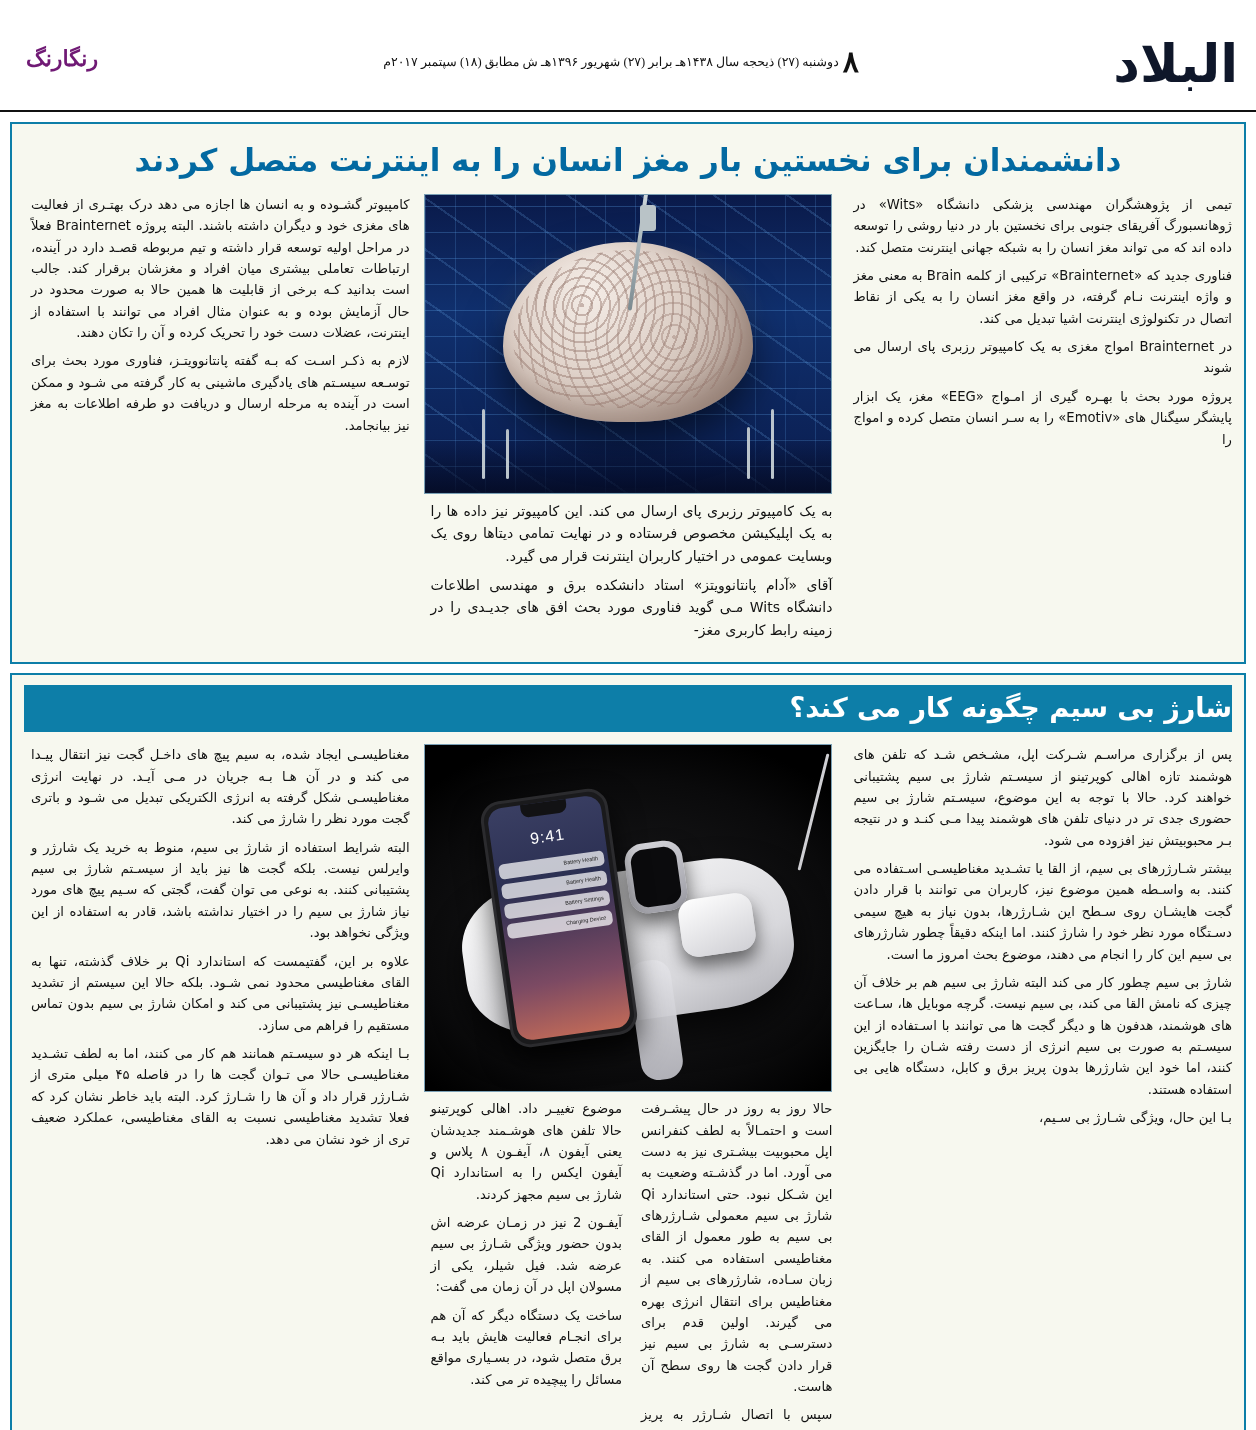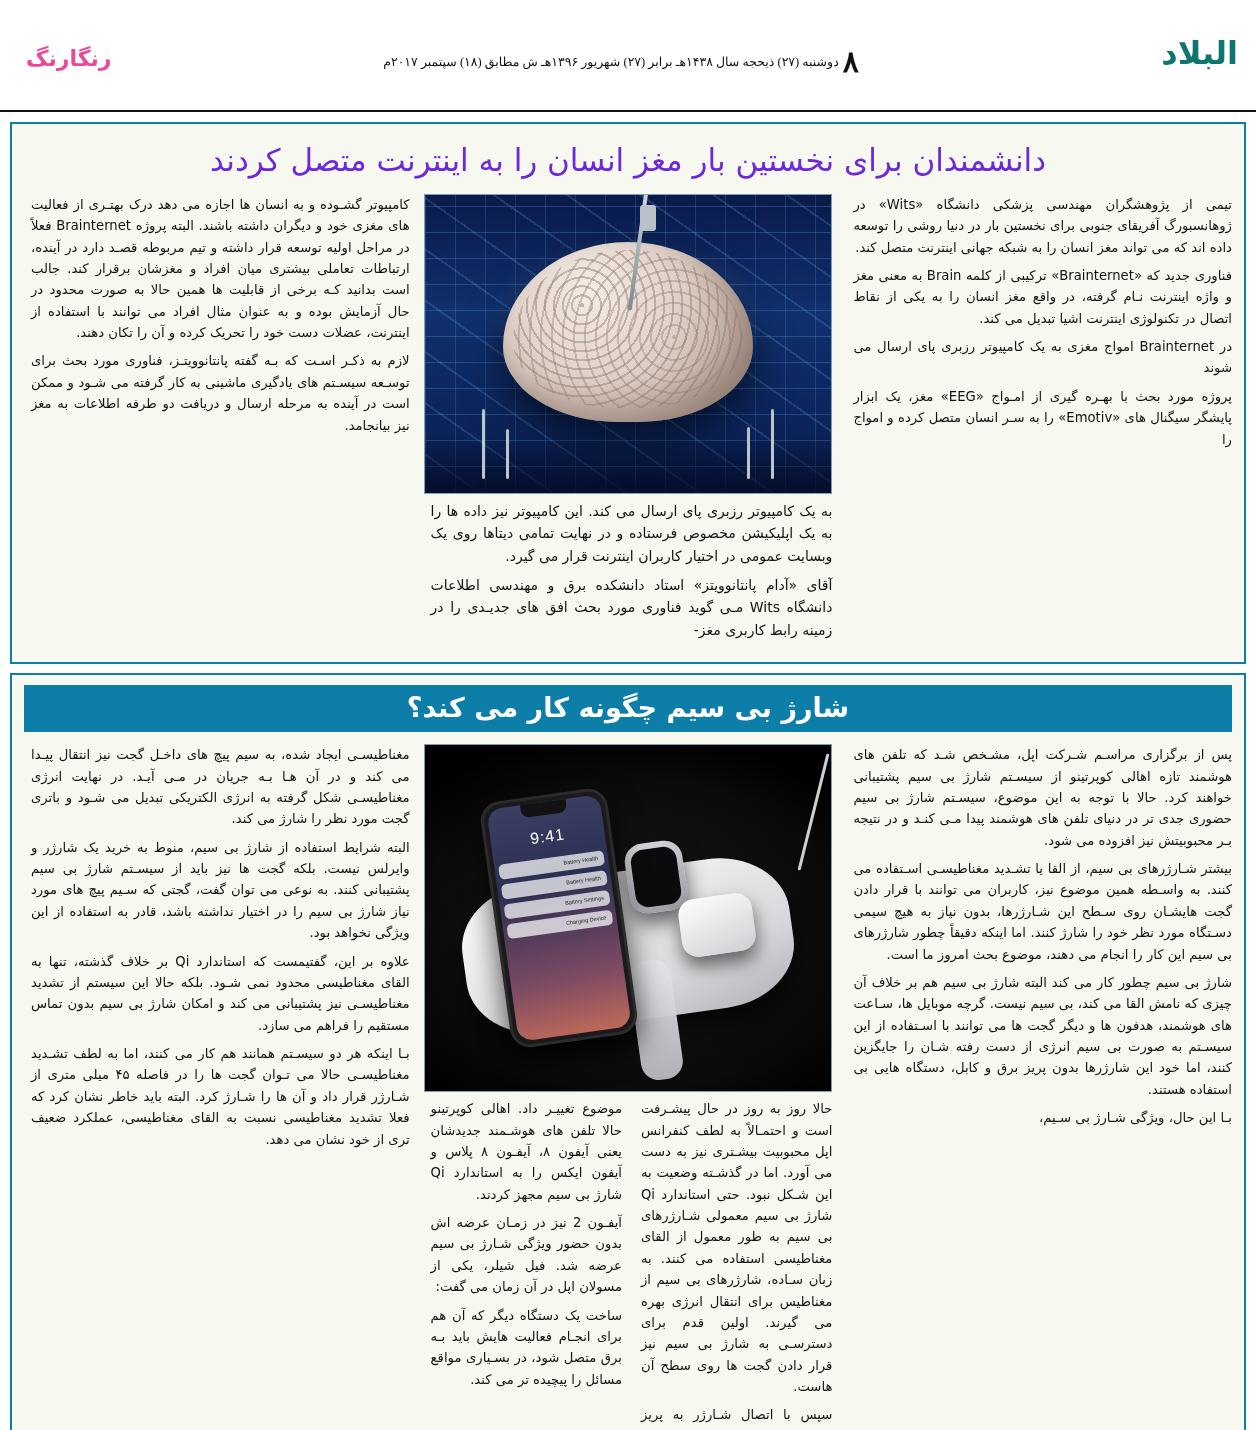--- a/index.html
+++ b/index.html
@@ -27,23 +27,23 @@
   .masthead {
     position: relative;
     height: 112px;
     border-bottom: 2px solid #111;
     box-sizing: border-box;
   }
   .masthead-logo {
     position: absolute;
     right: 18px;
     top: 34px;
-    font-size: 32px;
+    font-size: 52px;
     font-weight: bold;
-    color: #0f766e;
+    color: #0f172a;
     letter-spacing: 1px;
     direction: rtl;
   }
   .masthead-center {
     position: absolute;
     right: 50%;
     top: 44px;
     transform: translateX(50%);
     text-align: center;
     direction: rtl;
@@ -63,49 +63,50 @@
     color: #111;
     margin-right: 14px;
     vertical-align: middle;
   }
   .masthead-section {
     position: absolute;
     left: 26px;
     top: 46px;
     font-size: 22px;
     font-weight: bold;
-    color: #ec4899;
-    direction: rtl;
+    color: #701a75;
+    direction: rtl;
+    font-family: Liberation Serif, serif;
   }
 
   
   .article {
     margin: 10px 10px 0 10px;
     border: 2px solid #0d7ea8;
     background: #f7f8ef;
     box-sizing: border-box;
     padding: 10px 12px 14px 12px;
   }
   .article.second {
     margin-top: 9px;
   }
 
   .headline-red {
     text-align: center;
-    color: #6d28d9;
+    color: #0369a1;
     font-size: 31px;
-    font-weight: normal;
+    font-weight: bold;
     direction: rtl;
     line-height: 1.35;
     margin: 6px 0 12px 0;
   }
   .headline-bar {
     background: #0d7ea8;
     color: #ffffff;
-    text-align: center;
+    text-align: right;
     font-size: 27px;
     font-weight: bold;
     direction: rtl;
     padding: 7px 0 9px 0;
     margin: 0 0 12px 0;
   }
 
   
   .cols {
     display: flex;

